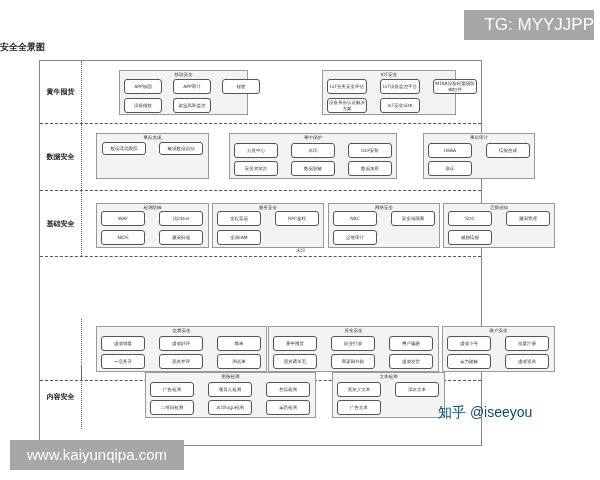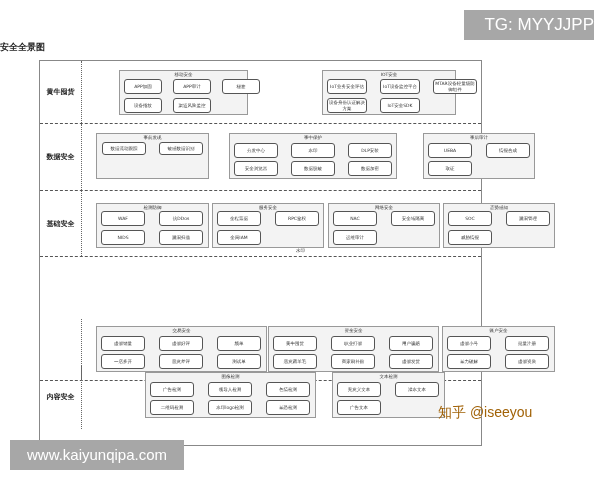--- a/index.html
+++ b/index.html
@@ -13,21 +13,21 @@
   .row:last-child { border-bottom:none; }
   .row-label { position:absolute; left:0; top:0; width:41px; height:100%; display:flex; align-items:center;
                justify-content:center; font-size:7px; font-weight:bold; color:#222; }
   .vdash { position:absolute; left:41px; top:0; height:100%; border-left:1px dotted #666; }
   .group { position:absolute; background:#f3f3f3; border:1px solid #999; box-sizing:border-box; }
   .group-title { position:absolute; left:0; width:100%; top:1px; text-align:center; font-size:4.5px; color:#333; }
   .item { position:absolute; background:#fff; border:1px solid #555; border-radius:3px; box-sizing:border-box;
           font-size:4.5px; color:#333; display:flex; align-items:center; justify-content:center; text-align:center;
           line-height:1.2; padding:0 1px; }
   .note { position:absolute; font-size:4.5px; color:#333; }
-  .watermark-zhihu { position:absolute; left:438px; top:404px; font-size:14px; color:#a16207;
+  .watermark-zhihu { position:absolute; left:438px; top:404px; font-size:14px; color:#0c4a6e;
                      font-family:"Liberation Sans", sans-serif; }
   .url-badge { position:absolute; left:10px; top:440px; width:174px; height:30px; background:#a7a7a7; color:#fff;
                font-family:"Liberation Sans", sans-serif; font-size:15px; line-height:30px; text-align:center; }
 </style>
 </head>
 <body>
 
 <div class="tg-badge">TG: MYYJJPP</div>
 <div class="title">安全全景图</div>
 

